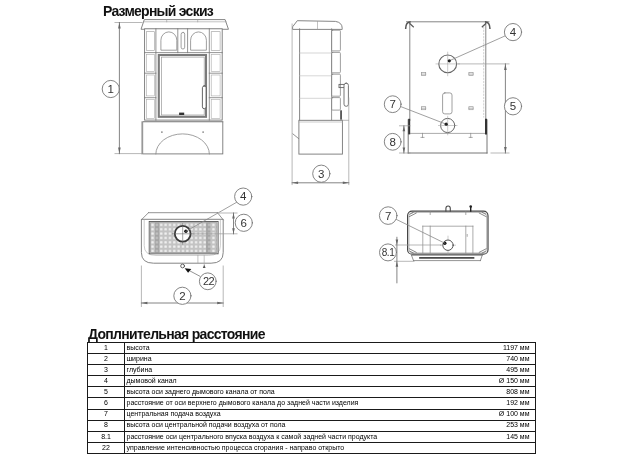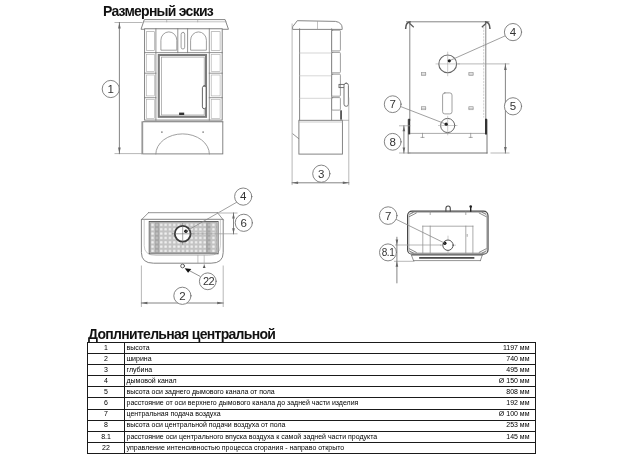--- a/index.html
+++ b/index.html
@@ -363,21 +363,21 @@
   <line x1="394.5" y1="261.3" x2="414" y2="261.3"></line>
 </g>
 
 <line x1="396.9" y1="237.3" x2="396.9" y2="282.8" stroke="#666" stroke-width="0.8"></line>
 <path d="M396.9,245 l-1.3,-5.5 l2.6,0 Z M396.9,261.3 l-1.3,5.5 l2.6,0 Z" fill="#666" stroke="none"></path>
 
 <circle cx="388" cy="252.4" r="8.5" fill="#fff" stroke="#777" stroke-width="0.9"></circle>
 <text x="388" y="255.9" font-size="10" fill="#333" text-anchor="middle" stroke="none" font-family="Liberation Sans" letter-spacing="-0.5">8.1</text>
 </svg>
 
-<div class="h1" style="left:88px;top:326.5px;letter-spacing:-0.7px;">Доплнительная центральной</div>
+<div class="h1" style="left:88px;top:326.5px;letter-spacing:-0.7px;">Доплнительная расстояние</div>
 
 <table id="tbl">
   <tbody>
 
   <tr>
           <td class="n">1</td>
           <td class="d">высота<span class="v">1197 мм</span></td>
         </tr>
 
   <tr>

